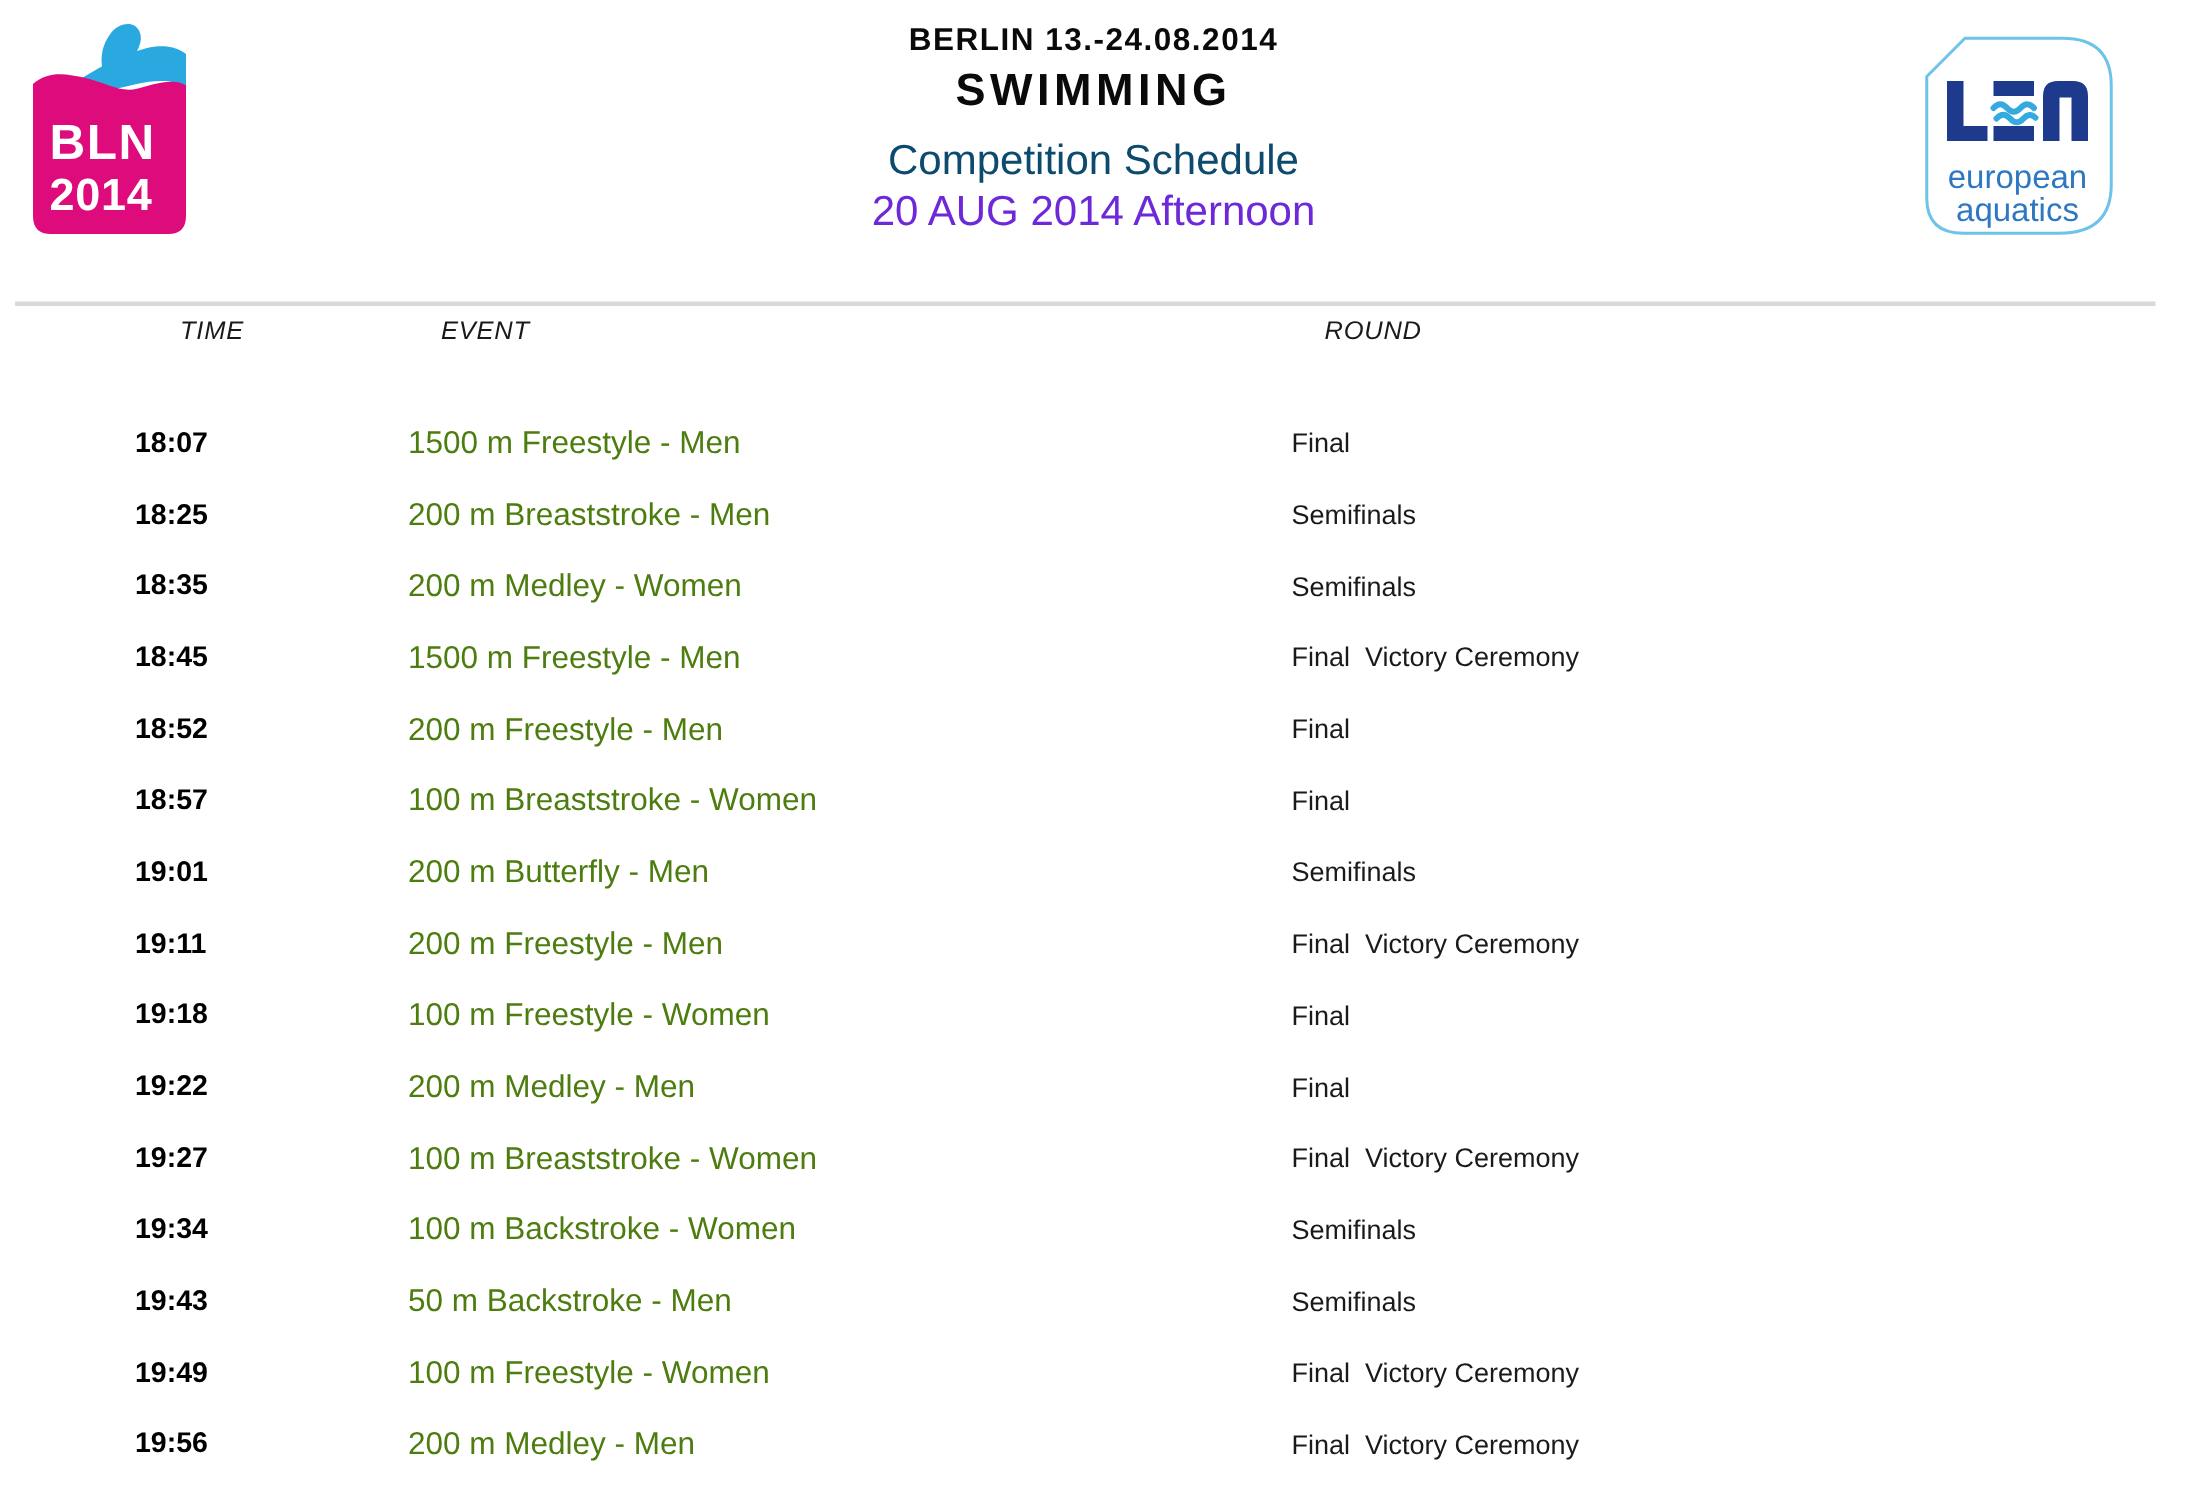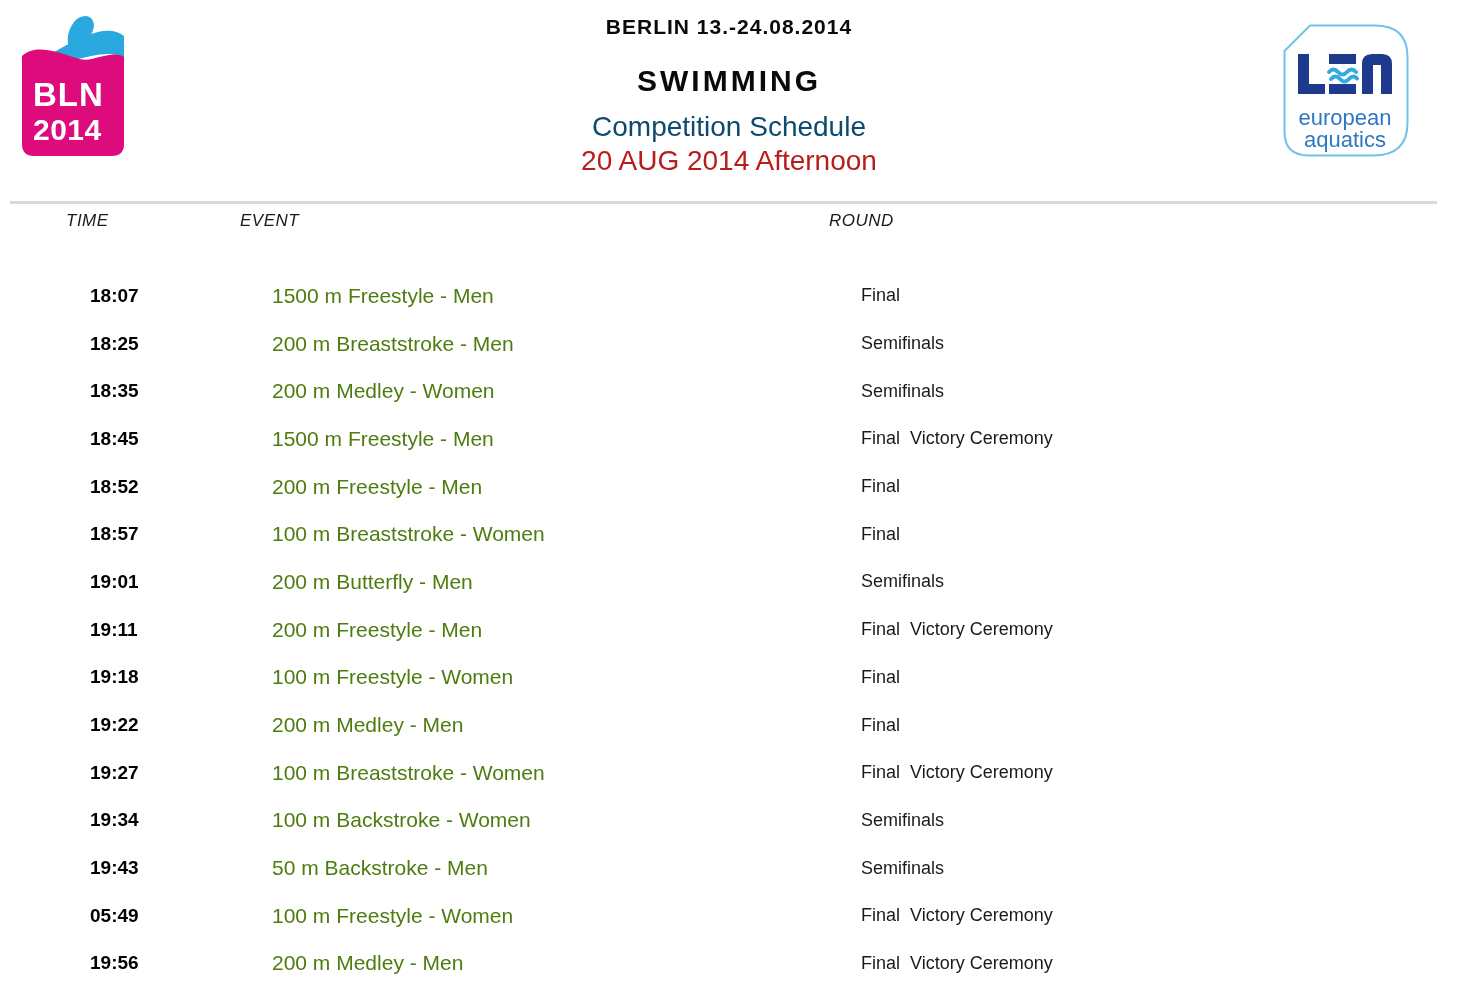--- a/index.html
+++ b/index.html
@@ -12,29 +12,29 @@
   .header { position:relative; height:202px; }
 
   .bln-logo { position:absolute; left:20px; top:10px; width:106px; height:148px; }
   .len-logo { position:absolute; left:1283px; top:24px; width:126px; height:133px; }
 
   .titles { position:absolute; left:0; right:0; top:14px; text-align:center; }
   .title-main { font-size:33px; font-weight:bold; letter-spacing:1px; color:#0a0a0a;
                 transform:scaleY(1.02); }
   .title-main sup { font-size:17px; vertical-align:super; letter-spacing:0; }
   .title-sub { font-size:21px; font-weight:bold; letter-spacing:1px; color:#0a0a0a; margin-top:1px; }
-  .title-discipline { font-size:30px; font-weight:bold; letter-spacing:3px; color:#0a0a0a; margin-top:25px; }
+  .title-discipline { font-size:30px; font-weight:bold; letter-spacing:3px; color:#0a0a0a; margin-top:5px; }
   .title-schedule { font-size:28px; font-weight:normal; color:#0c4a6e; margin-top:13px; }
-  .title-session  { font-size:28px; font-weight:normal; color:#b91c1c; margin-top:2px; }
+  .title-session  { font-size:28px; font-weight:normal; color:#6d28d9; margin-top:2px; }
 
   .rule { position:absolute; top:201px; left:10px; width:1427px; height:3px; background:#d9d9d9; }
 
   
   .table { position:absolute; top:204px; left:0; right:0; }
-  .thead { display:grid; grid-template-columns:174px 589px auto; padding-left:66px;
+  .thead { display:grid; grid-template-columns:174px 589px auto; padding-left:120px;
            padding-top:7px; height:38px; }
   .thead .th { font-size:17px; font-style:italic; font-weight:normal; color:#1a1a1a;
                letter-spacing:0.5px; }
   .tbody { margin-top:30px; }
   .row { display:grid; grid-template-columns:182px 589px auto; padding-left:90px;
          height:47.7px; align-items:center; }
   .c-time  { font-size:19px; font-weight:bold; color:#000; }
   .c-event { font-size:21px; color:#4d7c0f; }
   .c-round { font-size:18px; color:#1a1a1a; white-space:pre; }
 </style>
@@ -167,21 +167,21 @@
     <div class="c-round">Semifinals</div>
   </div>
 
   <div class="row">
     <div class="c-time">19:43</div>
     <div class="c-event">50 m Backstroke - Men</div>
     <div class="c-round">Semifinals</div>
   </div>
 
   <div class="row">
-    <div class="c-time">05:49</div>
+    <div class="c-time">19:49</div>
     <div class="c-event">100 m Freestyle - Women</div>
     <div class="c-round">Final  Victory Ceremony</div>
   </div>
 
   <div class="row">
     <div class="c-time">19:56</div>
     <div class="c-event">200 m Medley - Men</div>
     <div class="c-round">Final  Victory Ceremony</div>
   </div>
 </div>

